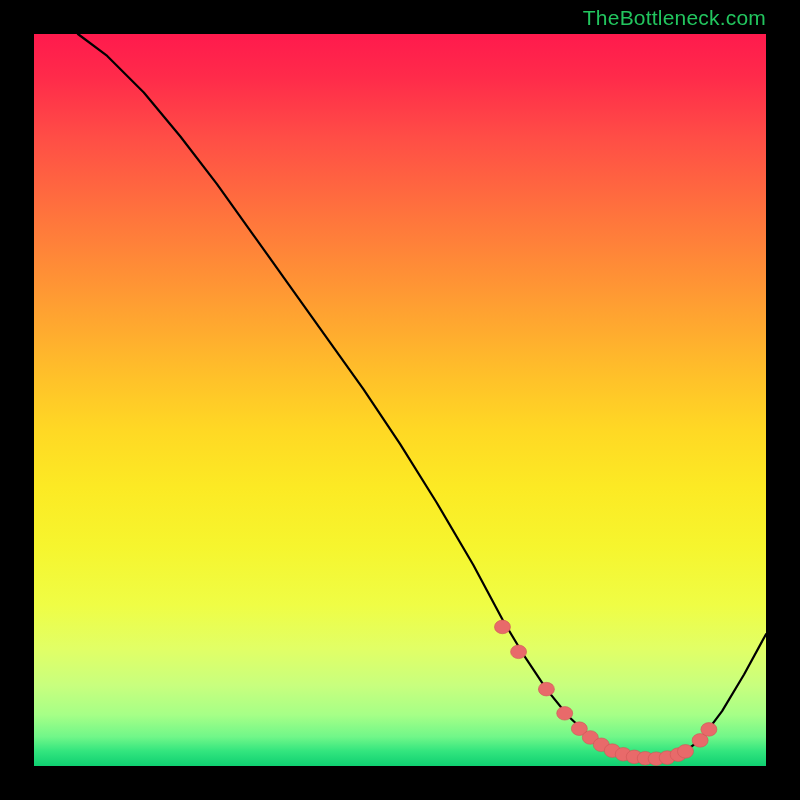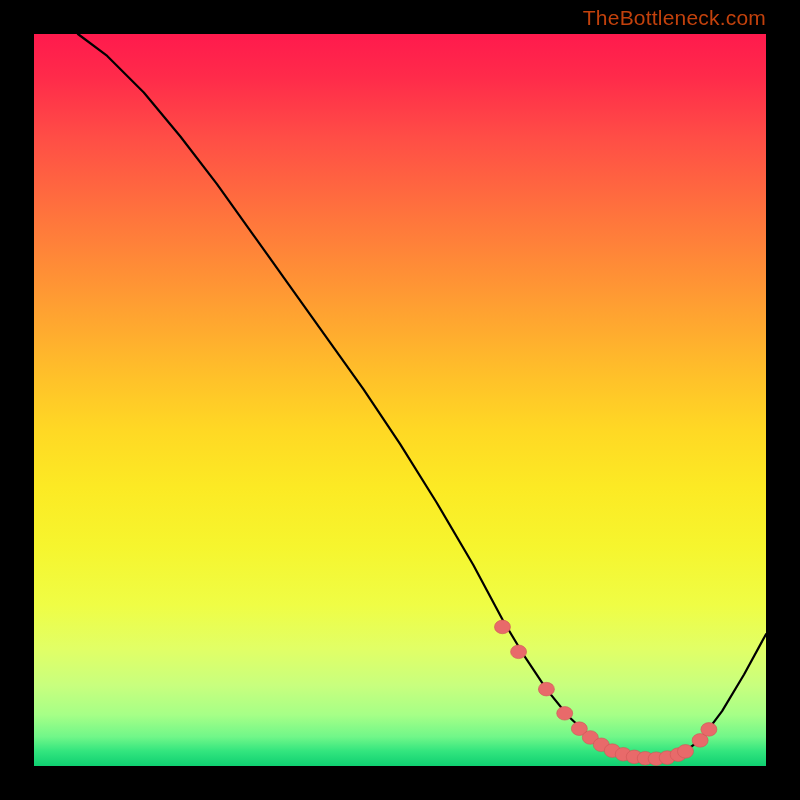--- a/index.html
+++ b/index.html
@@ -43,21 +43,21 @@
       #a6ff87 93%,
       #71f789 96%,
       #32e57e 98%,
       #0fd071 100%
     );
   }
   .watermark {
     position: absolute;
     top: 6px;
     right: 34px;
-    color: #c2410c;
+    color: #22c55e;
     font-size: 21px;
     font-weight: 500;
     letter-spacing: 0.2px;
     user-select: none;
     text-align: center;
   }
   svg.overlay {
     position: absolute;
     top: 34px;
     left: 34px;

